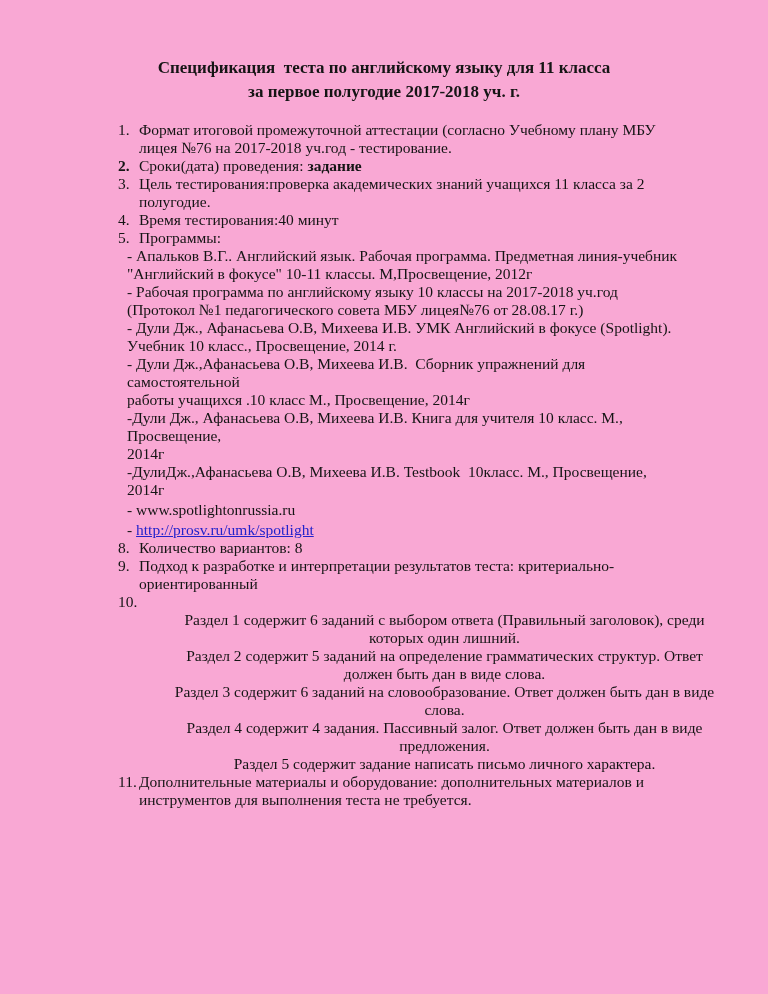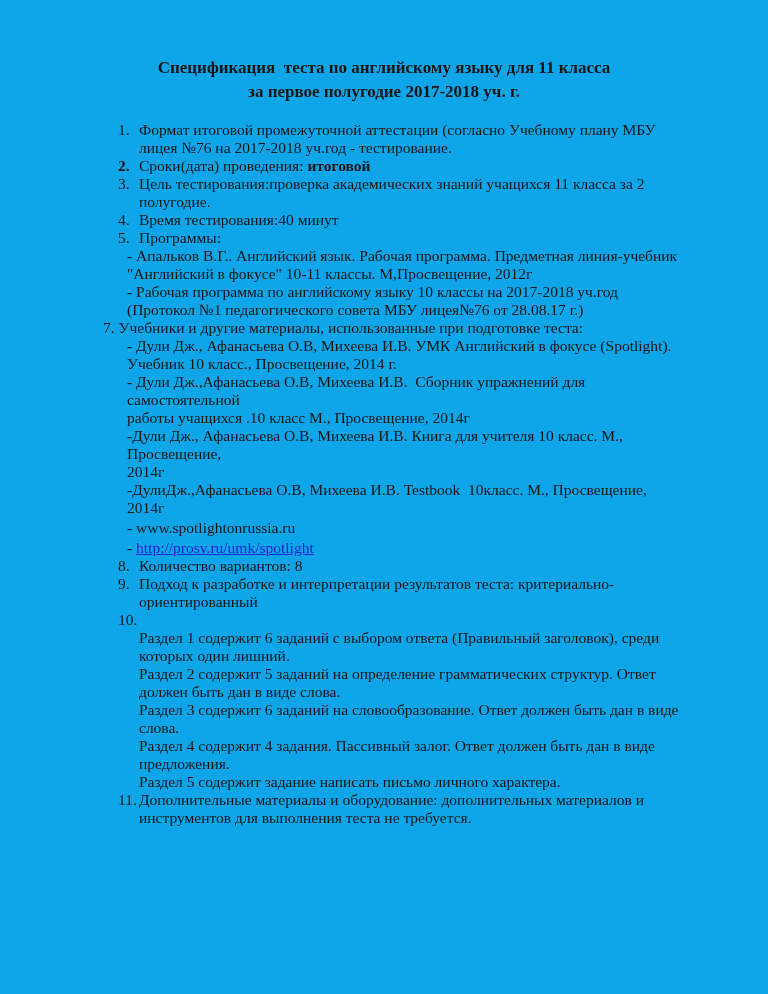--- a/index.html
+++ b/index.html
@@ -24,43 +24,43 @@
     padding-top: 56px;
     margin: 0 0 17px 0;
   }
   .content { padding: 0 18px 0 103px; }
   .li { display: flex; margin-left: 15px; }
   .num { flex: 0 0 auto; min-width: 21px; }
   .bold { font-weight: bold; }
   .txt { white-space: pre-wrap; }
   .sub { padding-left: 24px; white-space: pre-wrap; }
   .heading7 { white-space: pre-wrap; }
-  .sections { padding-left: 36px; white-space: pre-wrap; }
+  .sections { padding-left: 36px; white-space: pre-wrap; text-align: center; }
   .linkline { margin-top: 2px; }
   a.doc-link { text-decoration: underline; cursor: pointer; }
 </style>
 </head>
 <body>
 
-<div class="page" style="background: #0ea5e9; color: rgb(21, 21, 21);">
+<div class="page" style="background: #f9a8d4; color: rgb(21, 21, 21);">
 
   <div class="title">Спецификация  теста по английскому языку для 11 класса
 за первое полугодие 2017-2018 уч. г.</div>
 
   <div class="content">
 
     <div class="li">
       <span class="num">1.</span>
       <span class="txt">Формат итоговой промежуточной аттестации (согласно Учебному плану МБУ
 лицея №76 на 2017-2018 уч.год - тестирование.</span>
     </div>
 
     <div class="li">
       <span class="num bold">2.</span>
-      <span class="txt"><span>Сроки(дата) проведения: </span><span class="bold">итоговой</span></span>
+      <span class="txt"><span>Сроки(дата) проведения: </span><span class="bold">задание</span></span>
     </div>
 
     <div class="li">
       <span class="num">3.</span>
       <span class="txt">Цель тестирования:проверка академических знаний учащихся 11 класса за 2
 полугодие.</span>
     </div>
 
     <div class="li">
       <span class="num">4.</span>
@@ -69,21 +69,20 @@
 
     <div class="li">
       <span class="num">5.</span>
       <span class="txt">Программы:</span>
     </div>
     <div class="sub">- Апальков В.Г.. Английский язык. Рабочая программа. Предметная линия-учебник
 "Английский в фокусе" 10-11 классы. М,Просвещение, 2012г
 - Рабочая программа по английскому языку 10 классы на 2017-2018 уч.год
 (Протокол №1 педагогического совета МБУ лицея№76 от 28.08.17 г.)</div>
 
-    <div class="heading7">7. Учебники и другие материалы, использованные при подготовке теста:</div>
     <div class="sub">- Дули Дж., Афанасьева О.В, Михеева И.В. УМК Английский в фокусе (Spotlight).
 Учебник 10 класс., Просвещение, 2014 г.
 - Дули Дж.,Афанасьева О.В, Михеева И.В.  Сборник упражнений для
 самостоятельной
 работы учащихся .10 класс М., Просвещение, 2014г
 -Дули Дж., Афанасьева О.В, Михеева И.В. Книга для учителя 10 класс. М.,
 Просвещение,
 2014г
 -ДулиДж.,Афанасьева О.В, Михеева И.В. Testbook  10класс. М., Просвещение,
 2014г</div>

